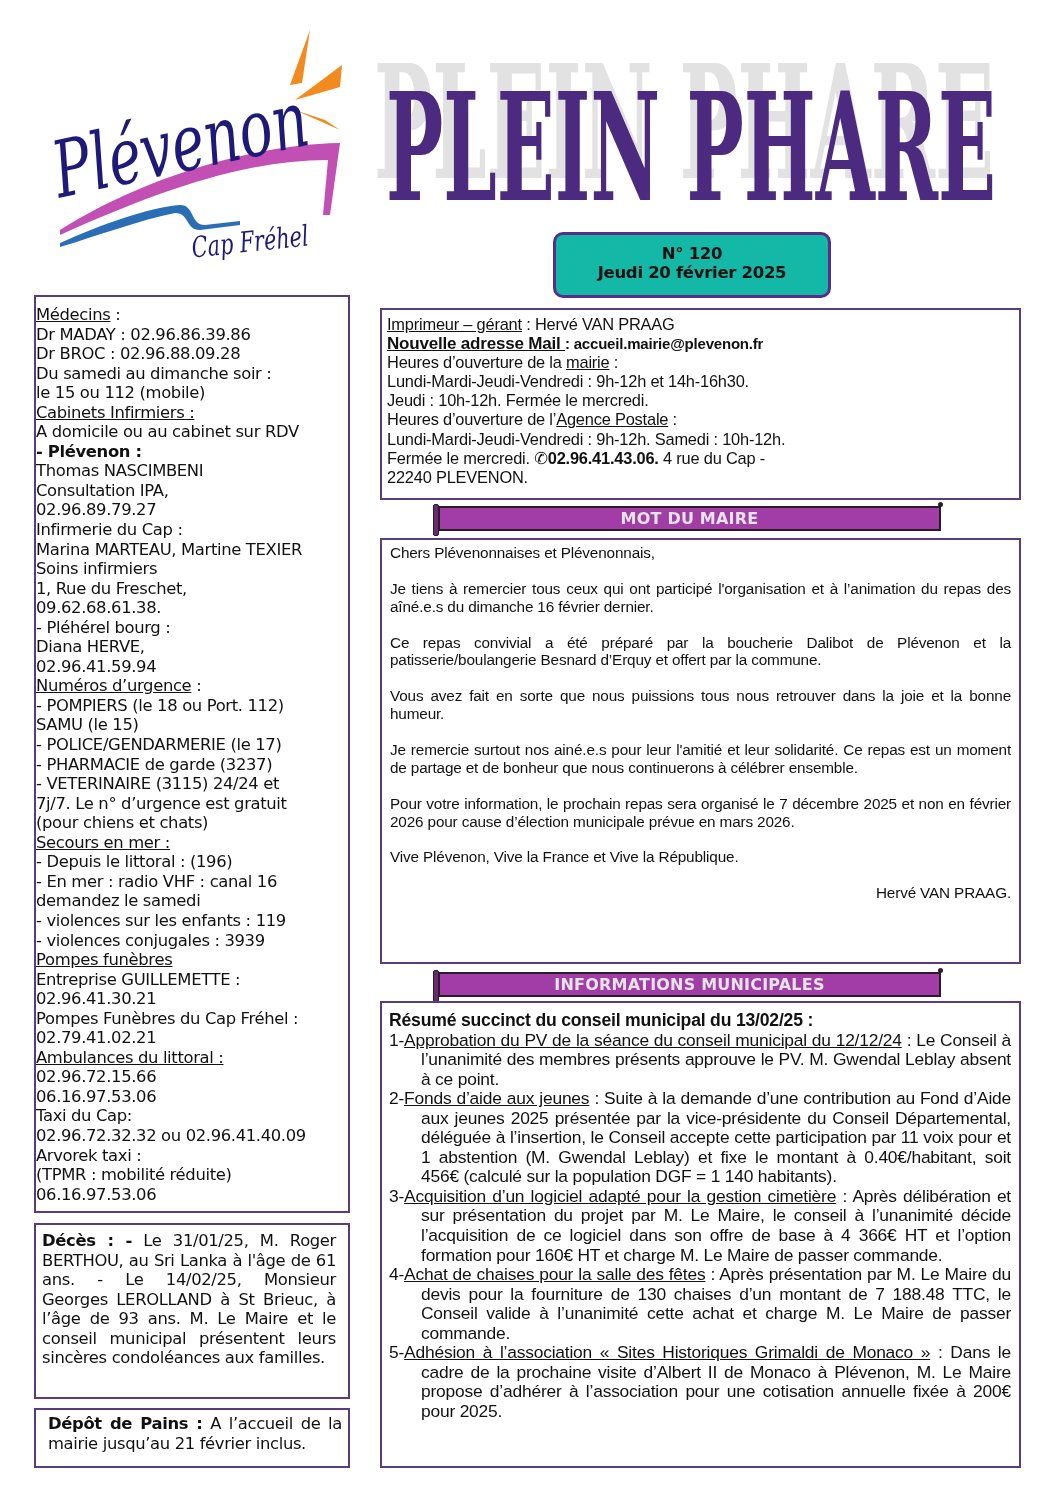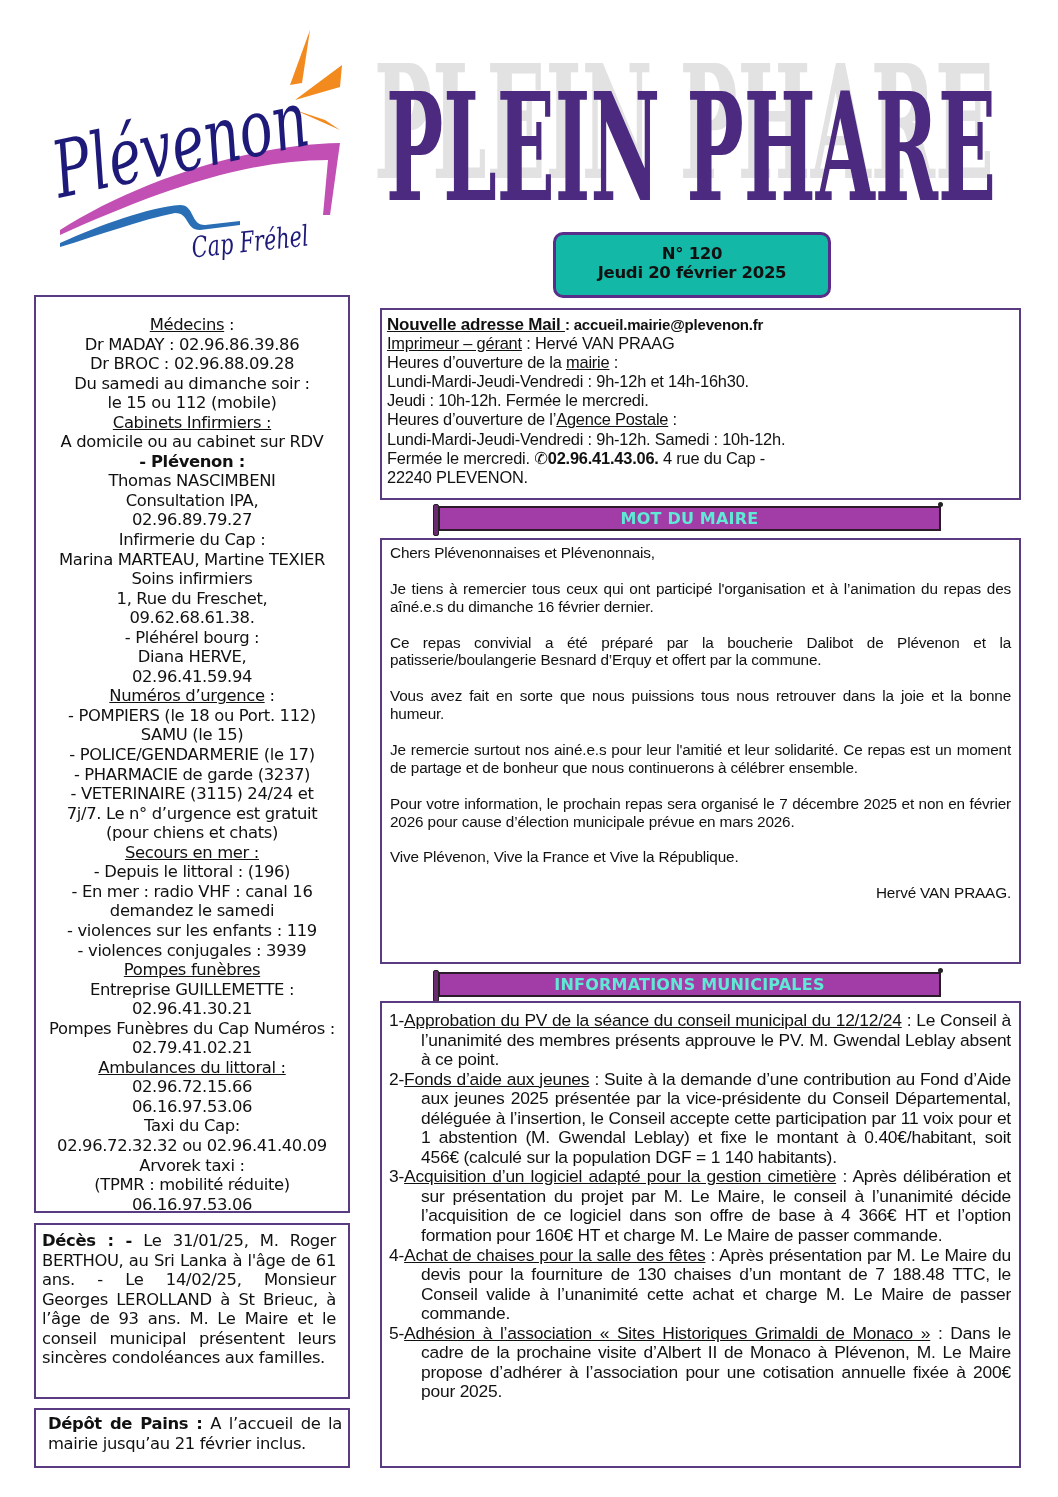--- a/index.html
+++ b/index.html
@@ -19,21 +19,21 @@
     border: 3px solid #5a2d8a; border-radius: 10px; background: #14b8a6;
     text-align: center; font-weight: bold; font-size: 16.5px; line-height: 19px;
     padding-top: 9px; font-family: "DejaVu Sans", sans-serif; letter-spacing: -0.3px;
   }
 
   .box { position: absolute; border: 2px solid #5a3a80; background: #fff; }
 
   
   .contacts {
     left: 34px; top: 295px; width: 316px; height: 918px;
-    text-align: center; font-size: 16.4px; line-height: 19.55px; padding-top: 18px;
+    text-align: left; font-size: 16.4px; line-height: 19.55px; padding-top: 8px;
     letter-spacing: -0.35px;
   }
   .contacts .u { text-decoration: underline; }
   .contacts .b { font-weight: bold; }
 
   .deces {
     left: 34px; top: 1223px; width: 316px; height: 176px;
     font-size: 16.4px; line-height: 19.5px; padding: 6px 12px 0 6px; text-align: justify;
     letter-spacing: -0.35px;
   }
@@ -52,21 +52,21 @@
     font-family: "Liberation Sans", sans-serif; letter-spacing: -0.2px;
   }
   .infobox .mail-label { font-weight: bold; text-decoration: underline; font-size: 17px; }
   .infobox .mail { font-weight: bold; font-size: 15px; }
   .infobox .phone { font-weight: bold; }
 
   
   .banner {
     position: absolute; left: 434px; width: 507px; height: 25px;
     background: #a23da8; border: 2px solid #2a1a2a; border-left-width: 6px;
-    color: #5eead4; font-weight: bold; text-align: center; font-size: 16px; line-height: 21px;
+    color: #e5e5e5; font-weight: bold; text-align: center; font-size: 16px; line-height: 21px;
     letter-spacing: 0.2px;
   }
   .banner::before { content: ""; position: absolute; left: -7px; top: -4px; width: 4px; height: 30px; background: #6a2a70; border: 1px solid #222; border-radius: 2px; }
   .banner::after { content: ""; position: absolute; right: -4px; top: -6px; width: 5px; height: 5px; background: #222; border-radius: 50%; }
 
   .mot {
     left: 380px; top: 538px; width: 641px; height: 426px;
     font-family: "Liberation Sans", sans-serif;
     font-size: 15.3px; line-height: 17.9px; padding: 4px 8px 0 8px; text-align: justify;
     letter-spacing: -0.15px;
@@ -144,43 +144,43 @@
     <div><span>(pour chiens et chats)</span></div>
     <div><span class="u">Secours en mer :</span></div>
     <div><span>- Depuis le littoral : (196)</span></div>
     <div><span> - En mer : radio VHF : canal 16</span></div>
     <div><span>demandez le samedi</span></div>
     <div><span>- violences sur les enfants : 119</span></div>
     <div><span>- violences conjugales : 3939</span></div>
     <div><span class="u">Pompes funèbres</span></div>
     <div><span>Entreprise GUILLEMETTE :</span></div>
     <div><span>02.96.41.30.21</span></div>
-    <div><span>Pompes Funèbres du Cap Numéros :</span></div>
+    <div><span>Pompes Funèbres du Cap Fréhel :</span></div>
     <div><span>02.79.41.02.21</span></div>
     <div><span class="u">Ambulances du littoral :</span></div>
     <div><span>02.96.72.15.66</span></div>
     <div><span>06.16.97.53.06</span></div>
     <div><span>Taxi du Cap:</span></div>
     <div><span>02.96.72.32.32 ou 02.96.41.40.09</span></div>
     <div><span>Arvorek taxi :</span></div>
     <div><span>(TPMR : mobilité réduite)</span></div>
     <div><span>06.16.97.53.06</span></div>
   </div>
 
 <div class="box deces">
   <span class="b">Décès : -</span><span> Le 31/01/25, M. Roger BERTHOU, au Sri Lanka à l'âge de 61 ans. - Le 14/02/25, Monsieur Georges LEROLLAND à St Brieuc, à l’âge de 93 ans. M. Le Maire et le conseil municipal présentent leurs sincères condoléances aux familles.</span>
 </div>
 
 <div class="box depot">
   <span class="b">Dépôt de Pains  :</span><span> A l’accueil de la mairie jusqu’au 21 février inclus.</span>
 </div>
 
 <div class="box infobox">
+  <div><span class="u">Imprimeur – gérant</span><span> : Hervé VAN PRAAG</span></div>
   <div><span class="mail-label">Nouvelle adresse Mail </span><span class="mail">: accueil.mairie@plevenon.fr</span></div>
-  <div><span class="u">Imprimeur – gérant</span><span> : Hervé VAN PRAAG</span></div>
   <div><span>Heures d’ouverture de la </span><span class="u">mairie</span><span> :</span></div>
   <div>Lundi-Mardi-Jeudi-Vendredi : 9h-12h et 14h-16h30.</div>
   <div>Jeudi : 10h-12h. Fermée le mercredi.</div>
   <div><span>Heures d’ouverture de l’</span><span class="u">Agence Postale</span><span> :</span></div>
   <div>Lundi-Mardi-Jeudi-Vendredi : 9h-12h. Samedi : 10h-12h.</div>
   <div><span>Fermée le mercredi. </span><span>✆</span><span class="phone">02.96.41.43.06.</span><span> 4 rue du Cap - </span></div>
   <div>22240 PLEVENON.</div>
 </div>
 
 <div class="banner" style="top:506px;">MOT DU MAIRE</div>
@@ -190,20 +190,21 @@
     <p>Ce repas convivial a été préparé par la boucherie Dalibot de Plévenon et  la patisserie/boulangerie Besnard d’Erquy et offert par la commune.</p>
     <p>Vous avez fait en sorte que nous puissions tous nous retrouver dans la joie et la bonne humeur.</p>
     <p>Je remercie surtout nos ainé.e.s pour leur l'amitié et leur solidarité. Ce repas est un moment de partage et de bonheur que nous continuerons à célébrer ensemble.</p>
     <p>Pour votre information,  le prochain repas sera organisé le 7 décembre 2025 et non en février 2026 pour cause d’élection municipale prévue en mars 2026.</p>
     <p>Vive Plévenon, Vive la France et Vive la République.</p>
     <p class="sign">Hervé VAN PRAAG.</p>
   </div>
 
 <div class="banner" style="top:972px;">INFORMATIONS MUNICIPALES</div>
 <div class="box infos">
+  <div class="title">Résumé succinct du conseil municipal du 13/02/25 :</div>
   <div id="infos-items">
       <div class="item"><span>1-</span><span class="u">Approbation du PV de la séance du conseil municipal du 12/12/24</span><span> : Le Conseil à l’unanimité des membres présents approuve le PV. M. Gwendal Leblay absent à ce point.</span></div>
       <div class="item"><span>2-</span><span class="u">Fonds d’aide aux jeunes</span><span> : Suite à la demande d’une contribution au Fond d’Aide aux jeunes 2025 présentée par la vice-présidente du Conseil Départemental, déléguée à l’insertion, le Conseil accepte cette participation par 11 voix pour et 1 abstention (M. Gwendal Leblay) et fixe le montant à 0.40€/habitant, soit 456€ (calculé sur la population DGF = 1 140 habitants).</span></div>
       <div class="item"><span>3-</span><span class="u">Acquisition d’un logiciel adapté pour la gestion cimetière</span><span> : Après délibération et sur présentation du projet par M. Le Maire, le conseil à l’unanimité décide l’acquisition de ce logiciel dans son offre de base à 4 366€ HT et l’option formation pour 160€ HT et charge M. Le Maire de passer commande.</span></div>
       <div class="item"><span>4-</span><span class="u">Achat de chaises pour la salle des fêtes</span><span> :  Après présentation par M. Le Maire du devis pour la fourniture de 130 chaises d’un montant de 7 188.48 TTC, le Conseil valide à l’unanimité cette achat et charge M. Le Maire de passer commande.</span></div>
       <div class="item"><span>5-</span><span class="u">Adhésion à l’association « Sites Historiques Grimaldi de Monaco »</span><span> : Dans le cadre de la prochaine visite d’Albert II de Monaco à Plévenon, M. Le Maire propose d’adhérer à l’association pour une cotisation annuelle fixée à 200€ pour 2025.</span></div>
     </div>
 </div>
 
 </body></html>

